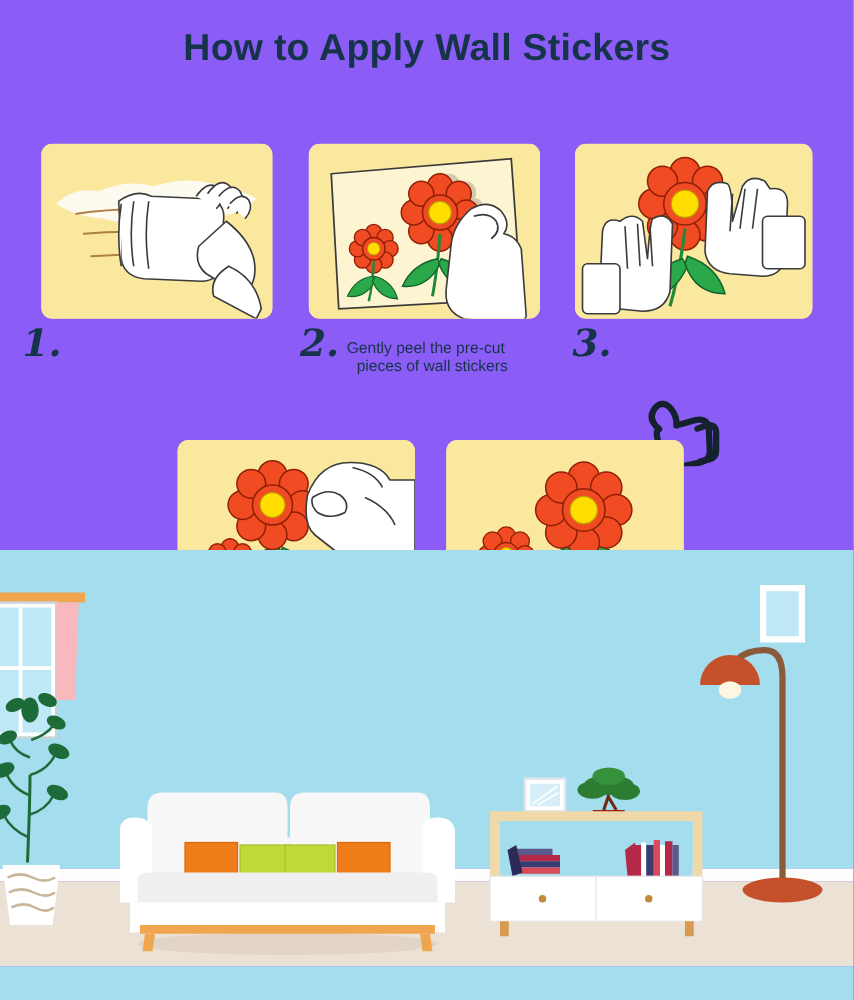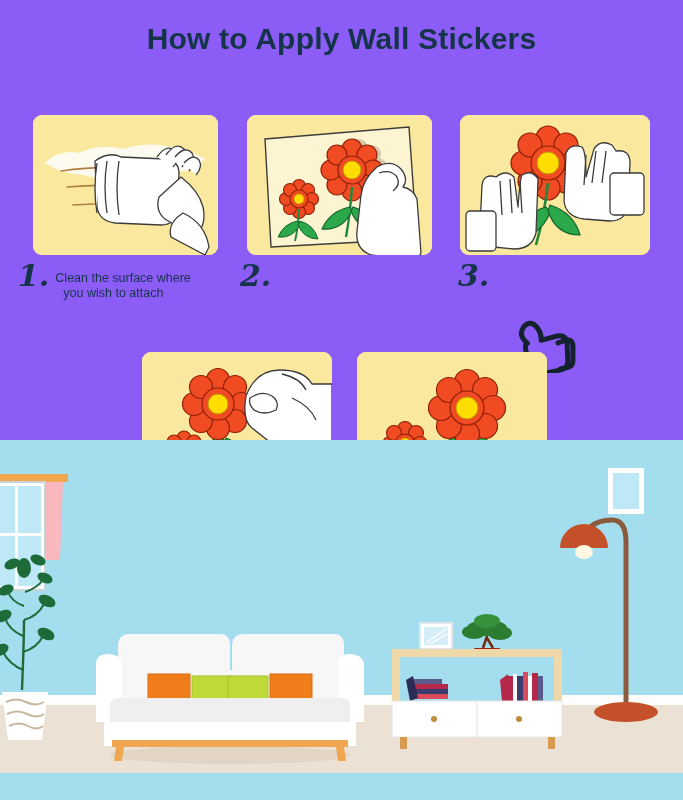--- a/index.html
+++ b/index.html
@@ -67,24 +67,20 @@
         <path d="M64 48 q-4 26 0 50"></path>
         <path d="M74 46 q-4 26 0 52"></path>
         <path d="M86 46 q-4 26 0 54"></path>
       </g>
       <path d="M150 98 q22 10 26 34 l-4 8 -34 -18 q-4 -14 12 -24 z" fill="#ffffff" stroke="#3b3b3b" stroke-width="1.3"></path>
     </svg>
   </div>
 
   <div class="caption" style="left:18px;top:262px;width:210px;">
     <span class="stepnum">1.</span>
-    <span class="steptext">
-      <span>Clean the surface where</span>
-      <span class="l2" style="padding-left:8px;">you wish to attach</span>
-    </span>
   </div>
 
   <div class="card" style="left:247px;top:115px;width:185px;height:140px;">
     <svg viewBox="0 0 185 140" xmlns="http://www.w3.org/2000/svg">
       <rect width="185" height="140" fill="#fae89e"></rect>
       <path d="M18 24 L162 12 L170 124 L24 132 Z" fill="#fdf4d2" stroke="#3b3b3b" stroke-width="1.4"></path>
 
       <g fill="#c8bba0" opacity=".75">
         <g transform="translate(112,52)">
           <circle r="13"></circle>
@@ -139,20 +135,24 @@
 
       <g fill="#ffffff" stroke="#3b3b3b" stroke-width="1.3" stroke-linejoin="round">
         <path d="M130 52 q14 -8 24 2 q8 10 2 18 q10 2 14 12 l4 54 q-4 8 -14 6 l-36 -4 q-16 -6 -14 -24 l4 -36 q2 -16 16 -28 z"></path>
         <path d="M132 58 q12 -4 18 4 q4 8 -4 14"></path>
       </g>
     </svg>
   </div>
 
   <div class="caption" style="left:240px;top:262px;width:210px;">
     <span class="stepnum">2.</span>
+    <span class="steptext">
+      <span>Gently peel the pre-cut</span>
+      <span class="l2" style="padding-left:8px;">pieces of wall stickers</span>
+    </span>
   </div>
 
   <div class="card" style="left:460px;top:115px;width:190px;height:140px;">
     <svg viewBox="0 0 190 140" xmlns="http://www.w3.org/2000/svg">
       <rect width="190" height="140" fill="#fae89e"></rect>
       <g transform="translate(88,48)">
         <g fill="#f04b22" stroke="#8f1f05" stroke-width="1.2">
           <circle cx="0" cy="-25" r="12"></circle>
             <circle cx="18" cy="-18" r="12"></circle>
             <circle cx="25" cy="0" r="12"></circle>

